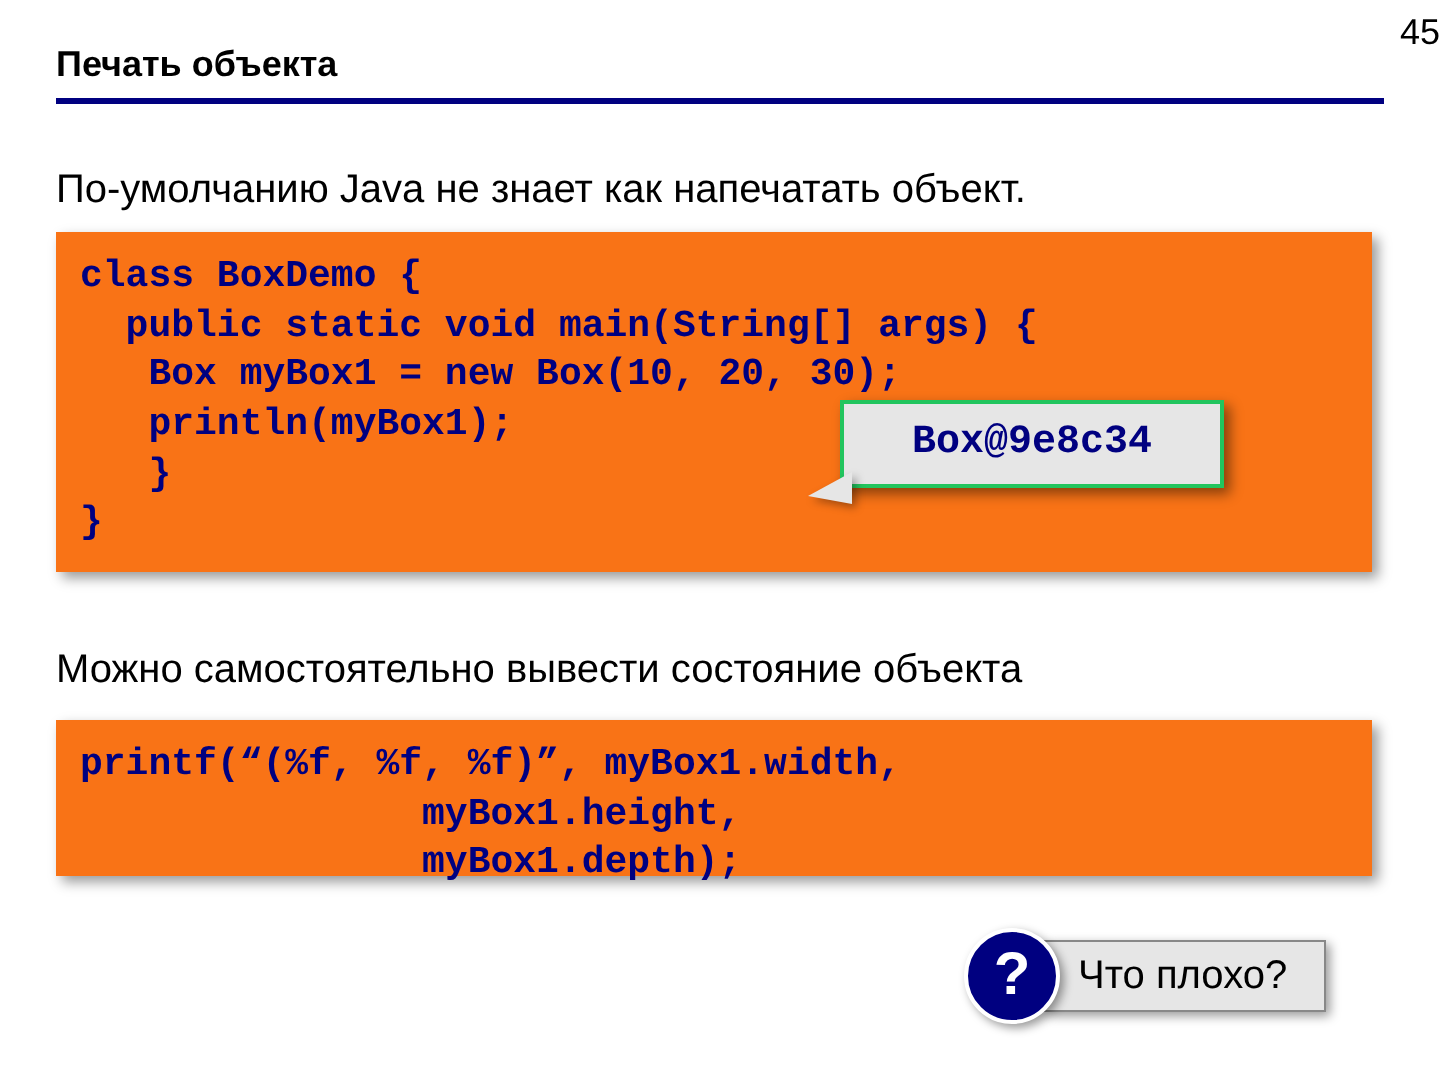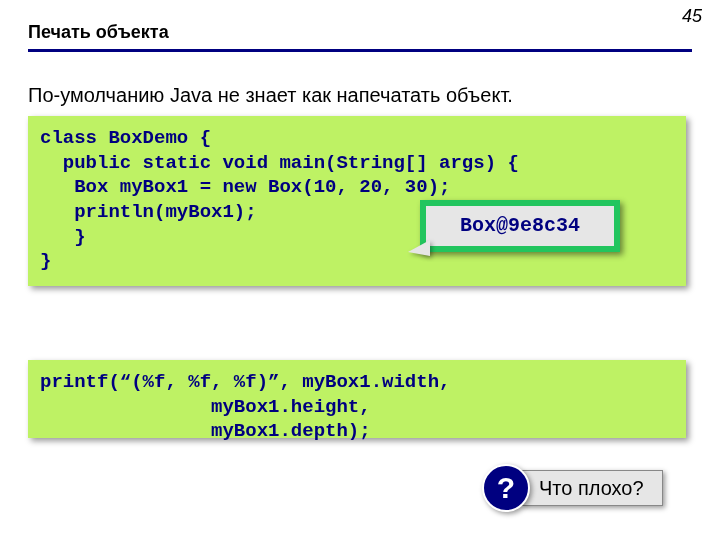--- a/index.html
+++ b/index.html
@@ -14,24 +14,23 @@
   }
   .slide {
     width: 720px;
     height: 540px;
     position: relative;
     box-sizing: border-box;
   }
   .page-num {
     position: absolute;
     top: 6px;
-    right: 18px;
+    right: 0;
     font-size: 18px;
     color: #000;
-    font-style: italic;
   }
   .title {
     position: absolute;
     top: 22px;
     left: 28px;
     right: 28px;
     font-size: 18px;
     font-weight: bold;
     color: #000;
     border-bottom: 3px solid #000080;
@@ -41,21 +40,21 @@
     position: absolute;
     top: 84px;
     left: 28px;
     font-size: 20px;
     color: #000;
   }
   .codebox {
     position: absolute;
     left: 28px;
     right: 34px;
-    background: #bef264;
+    background: #f97316;
     box-shadow: 3px 3px 6px rgba(0,0,0,0.4);
     padding: 10px 12px;
     box-sizing: border-box;
   }
   .codebox pre {
     margin: 0;
     font-family: "Courier New", monospace;
     font-weight: bold;
     font-size: 19px;
     line-height: 1.3;
@@ -71,21 +70,21 @@
     font-size: 20px;
     color: #000;
   }
   .callout {
     position: absolute;
     top: 200px;
     left: 420px;
     width: 188px;
     height: 40px;
     background: #E6E6E6;
-    border: 6px solid #22c55e;
+    border: 2px solid #22c55e;
     box-shadow: 3px 3px 6px rgba(0,0,0,0.45);
     font-family: "Courier New", monospace;
     font-weight: bold;
     font-size: 20px;
     color: #000080;
     text-align: center;
     line-height: 40px;
   }
   .callout::after {
     content: "";
@@ -148,20 +147,21 @@
     <pre>class BoxDemo {
   public static void main(String[] args) {
    Box myBox1 = new Box(10, 20, 30);
    println(myBox1);
    }
 }</pre>
   </div>
 
   <div class="callout">Box@9e8c34</div>
 
+  <div class="subtitle2">Можно самостоятельно вывести состояние объекта</div>
 
   <div id="cb2" class="codebox">
     <pre>printf(“(%f, %f, %f)”, myBox1.width,
                myBox1.height,
                myBox1.depth);</pre>
   </div>
 
   <div class="qrow">
     <div class="qicon">?</div>
     <div class="qbox">Что плохо?</div>

